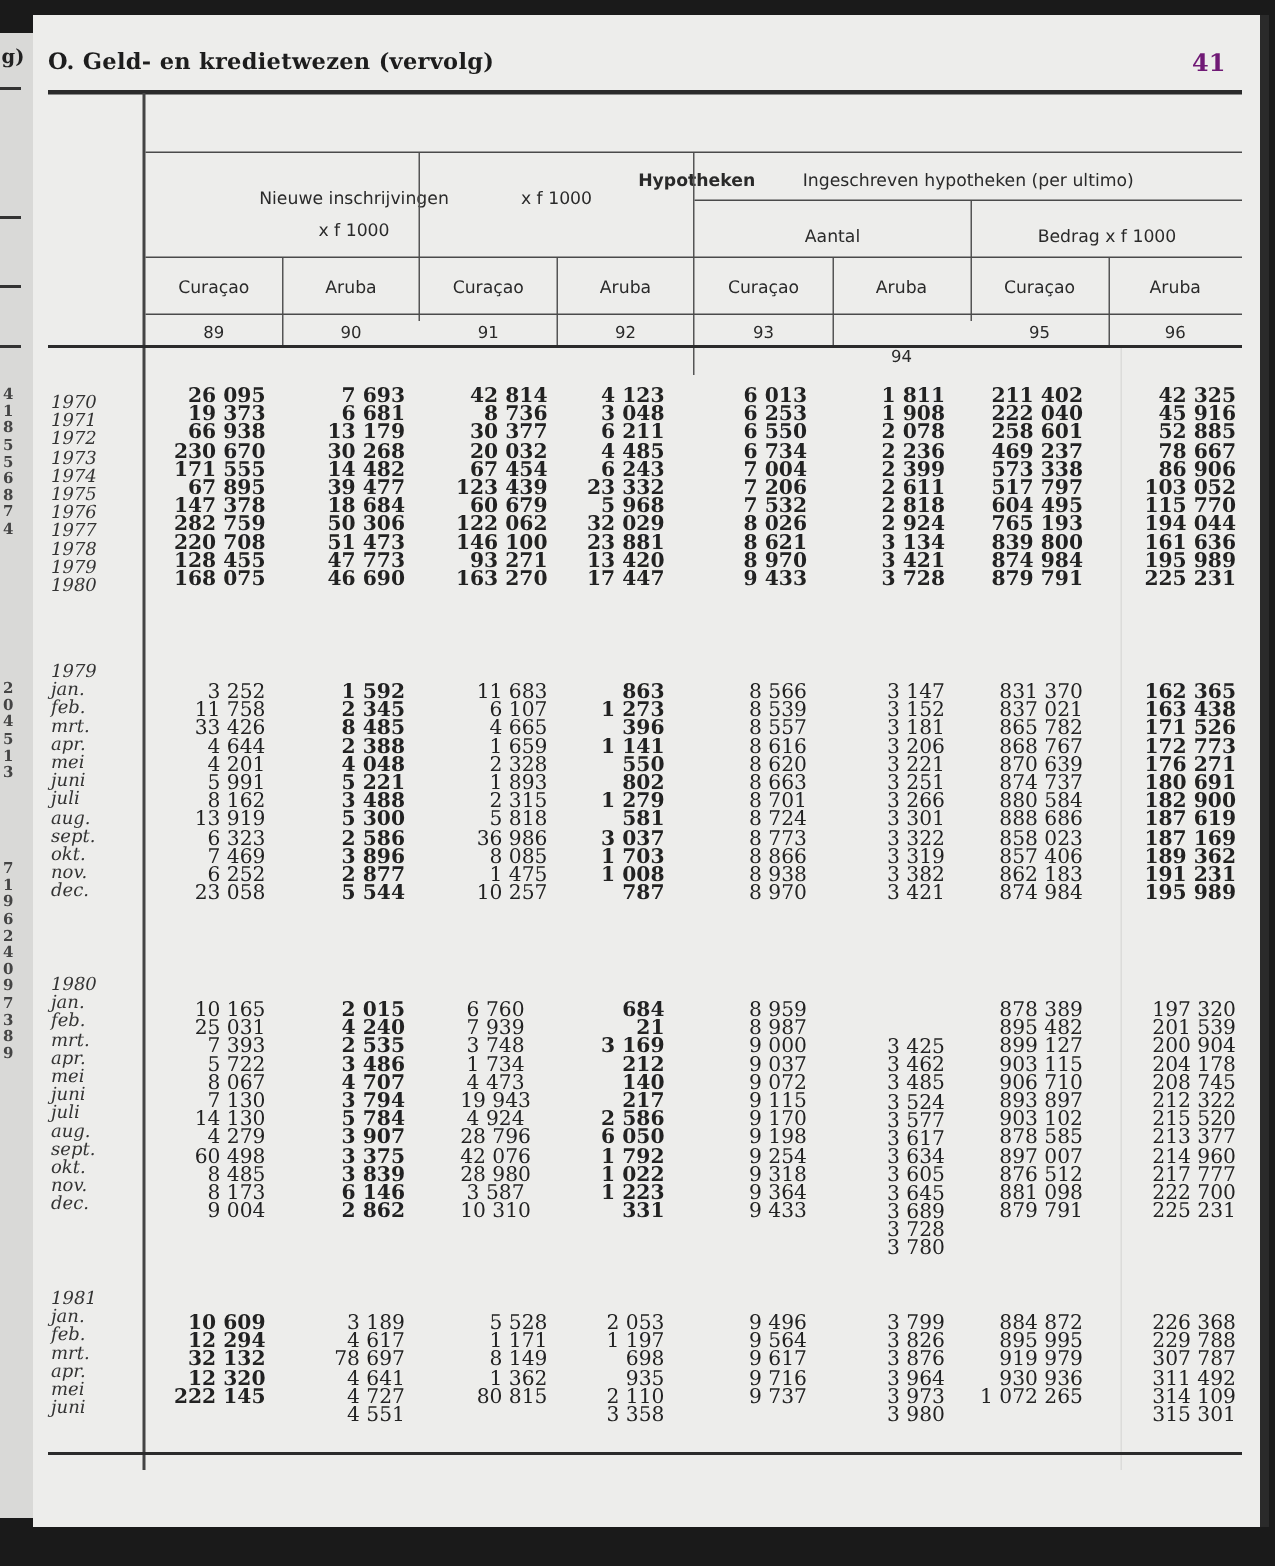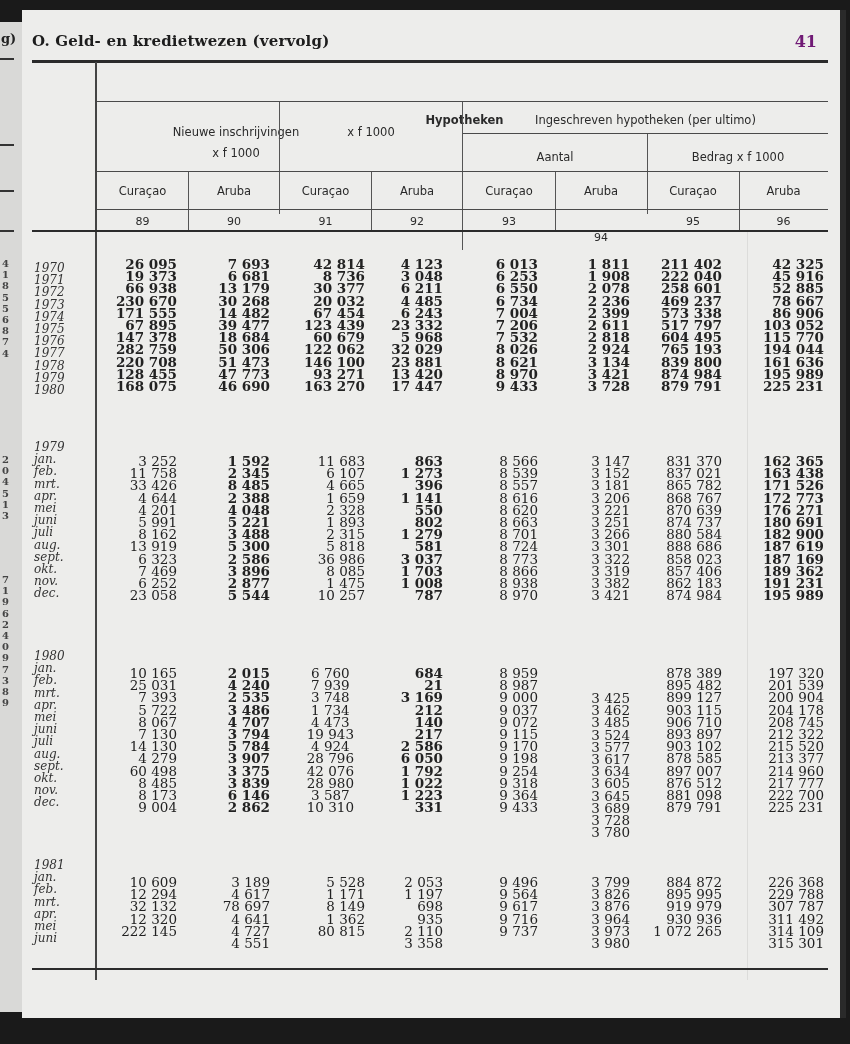--- a/index.html
+++ b/index.html
@@ -495,21 +495,21 @@
       </div>
       <div class="stub" style="top: 849px;">
         <div>1981</div>
         <div>jan.</div>
         <div>feb.</div>
         <div>mrt.</div>
         <div>apr.</div>
         <div>mei</div>
         <div>juni</div>
       </div>
-      <div class="col light" style="top: 866px; right: 663px;">
+      <div class="col light" style="top: 866px; right: 663px; font-weight: bold;">
         <span class="num-cell">10 609</span>
         <span class="num-cell">12 294</span>
         <span class="num-cell">32 132</span>
         <span class="num-cell">12 320</span>
         <span class="num-cell">222 145</span>
       </div>
       <div class="col light" style="top: 866px; right: 570px;">
         <span class="num-cell">3 189</span>
         <span class="num-cell">4 617</span>
         <span class="num-cell">78 697</span>

